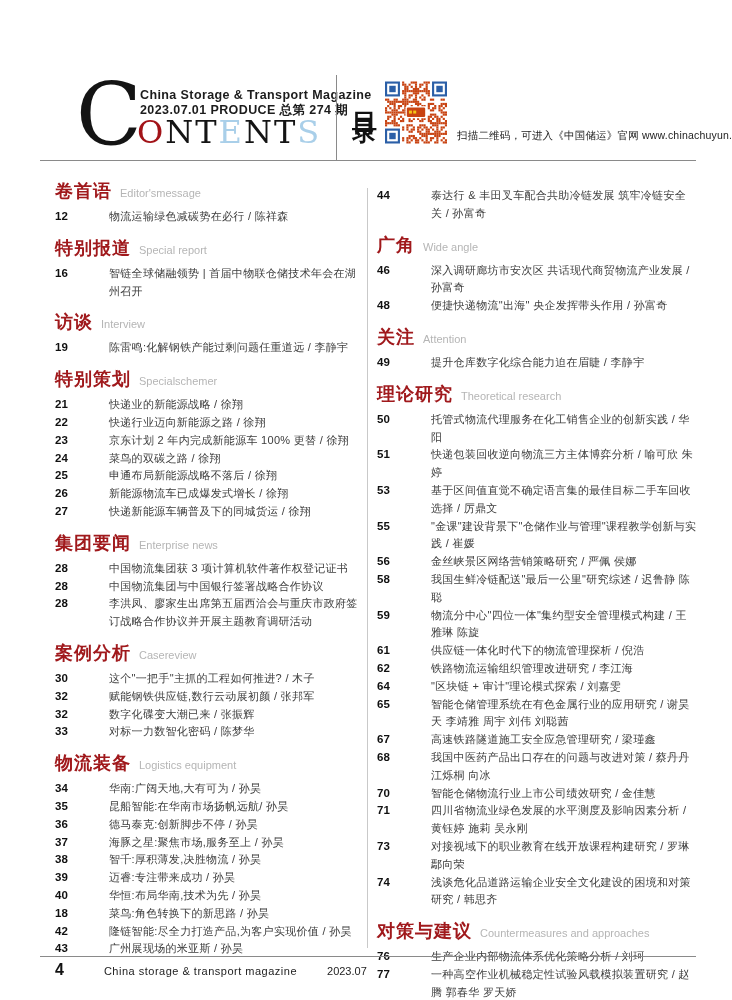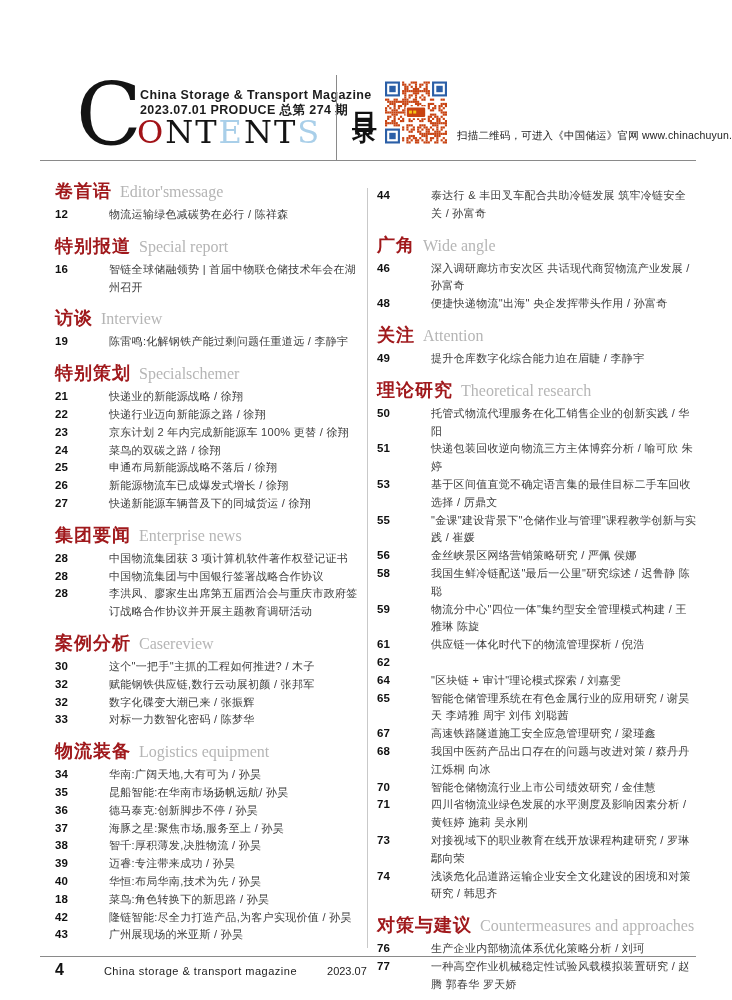--- a/index.html
+++ b/index.html
@@ -43,22 +43,22 @@
   .col { position:absolute; top:180px; }
   .col-left  { left:55px;  width:303px; }
   .col-right { left:377px; width:320px; }
   .col-divider { position:absolute; left:367px; top:188px; height:760px; width:1px; background:#c9c9c9; }
 
   .toc-section { margin-bottom:11px; }
   .col-right .toc-section:first-child { padding-top:7px; }
   .sec-heading { line-height:23px; margin-bottom:3px; white-space:nowrap; }
   .sec-zh { font-size:18px; font-weight:bold; color:var(--heading-red,#a0191c); letter-spacing:1px; }
   .sec-en {
-    font-family:Liberation Serif, serif;
-    font-size:16px; color:var(--heading-gray,#b5b5b5); margin-left:8px;
+    font-family:Liberation Sans, sans-serif;
+    font-size:11px; color:var(--heading-gray,#b5b5b5); margin-left:8px;
   }
   .item { display:flex; align-items:flex-start; font-size:11px; line-height:17.8px; color:#3c3c3c;gap:8px; }
   .item .num { flex:0 0 46px; font-weight:bold; color:#101010; font-size:11.5px; }
   .item .title { flex:1; letter-spacing:0.3px; }
 
   
   .footer-rule { position:absolute; left:40px; right:36px; top:956px; height:1px; background:#8a8a8a; }
   .footer { position:absolute; left:55px; top:961px; display:flex; align-items:baseline; font-size:11px; color:#222; }
   .footer .page-num { font-size:16px; font-weight:bold; margin-right:40px; color:#111; }
   .footer .footer-mag { letter-spacing:0.5px; margin-right:30px; }
@@ -613,20 +613,21 @@
         <div class="item">
           <span class="num">59</span>
           <span class="title">物流分中心"四位一体"集约型安全管理模式构建 / 王雅琳 陈旋</span>
         </div>
         <div class="item">
           <span class="num">61</span>
           <span class="title">供应链一体化时代下的物流管理探析 / 倪浩</span>
         </div>
         <div class="item">
           <span class="num">62</span>
+          <span class="title">铁路物流运输组织管理改进研究 / 李江海</span>
         </div>
         <div class="item">
           <span class="num">64</span>
           <span class="title">"区块链 + 审计"理论模式探索 / 刘嘉雯</span>
         </div>
         <div class="item">
           <span class="num">65</span>
           <span class="title">智能仓储管理系统在有色金属行业的应用研究 / 谢昊天 李靖雅 周宇 刘伟 刘聪茜</span>
         </div>
         <div class="item">

